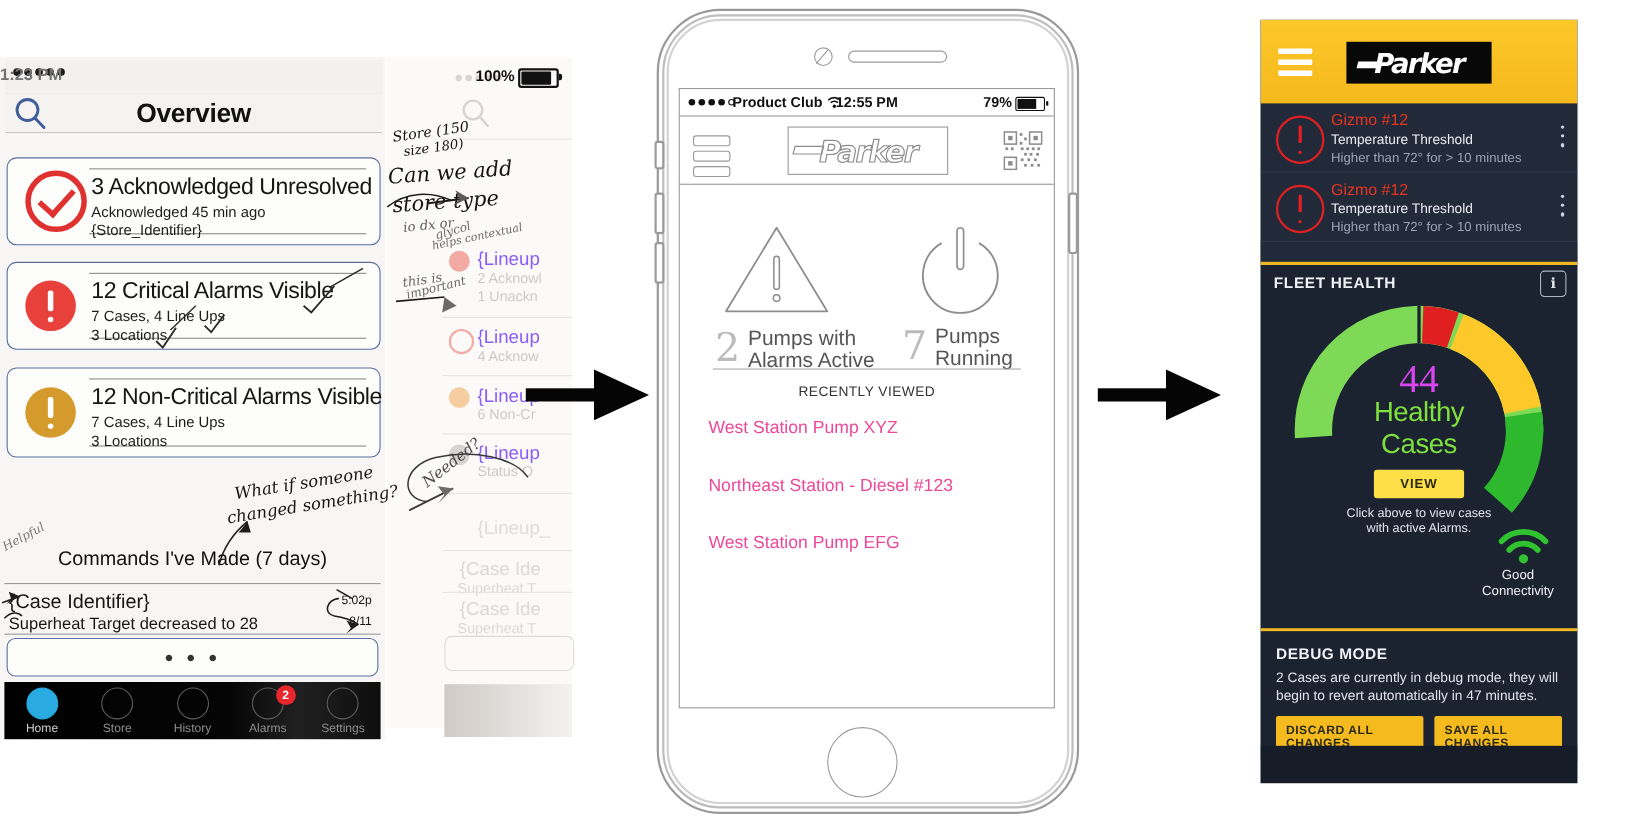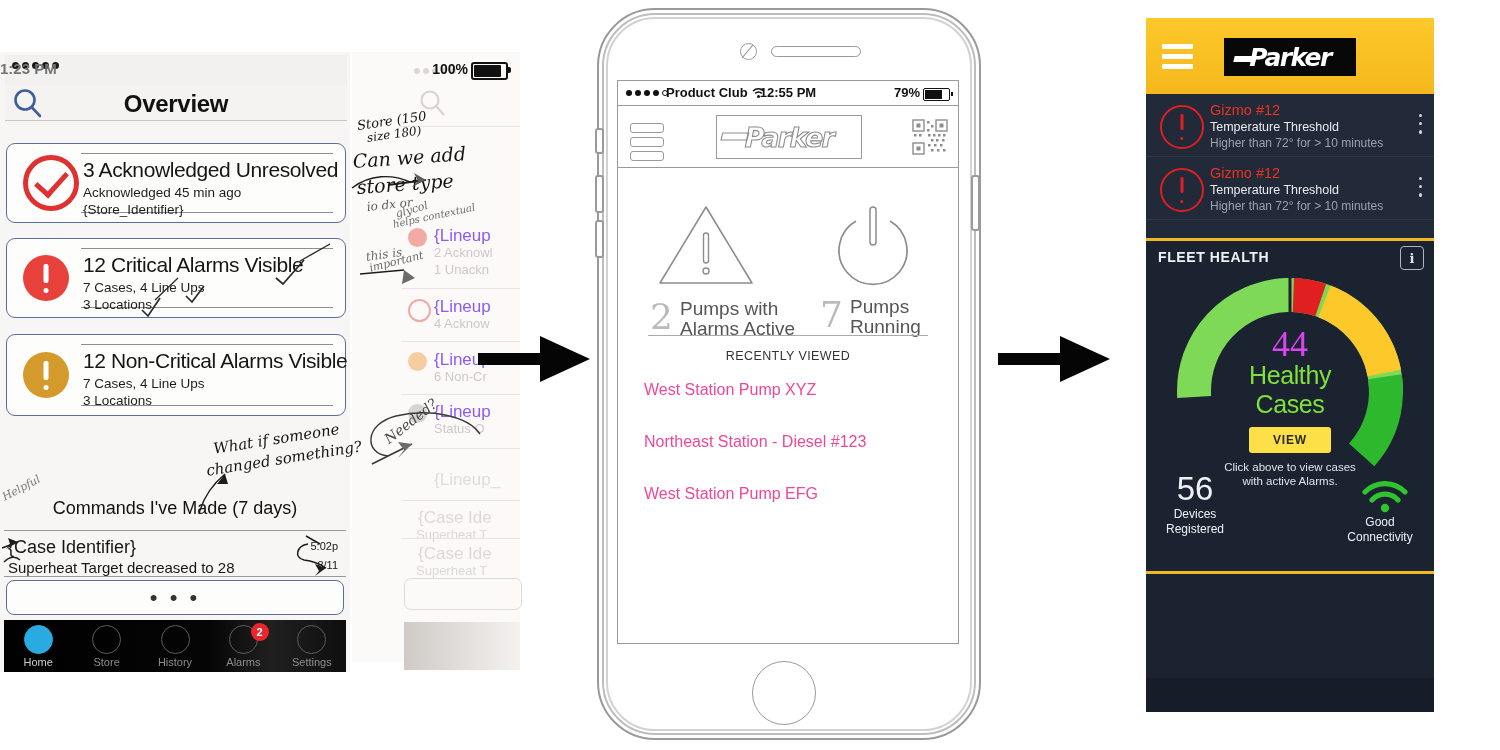--- a/index.html
+++ b/index.html
@@ -558,39 +558,40 @@
       <div class="ap-center">
         <div class="ap-num">44</div>
         <div class="ap-hc">Healthy Cases</div>
         <div class="ap-view">VIEW</div>
         <div class="ap-hint">
           <span>Click above to view cases</span><br>
           <span>with active Alarms.</span>
         </div>
       </div>
 
-      <div class="ap-stat" style="left:10px;top:232px;width:78px;">
-        <div class="n">56</div>
-        <div class="t">
-          <span>Devices</span><br>
-          <span>Registered</span>
-        </div>
-      </div>
 
       <svg class="ap-wifi" viewBox="0 0 46 32">
         <path d="M3 11 A28 28 0 0 1 43 11" fill="none" stroke="#2fc32f" stroke-width="5.2" stroke-linecap="round"></path>
         <path d="M10 19 A17.5 17.5 0 0 1 36 19" fill="none" stroke="#2fc32f" stroke-width="5.2" stroke-linecap="round"></path>
         <circle cx="23" cy="27" r="4.2" fill="#2fc32f"></circle>
       </svg>
       <div class="ap-stat" style="right:6px;top:272px;width:96px;">
         <div class="t">
           <span>Good</span><br>
           <span>Connectivity</span>
         </div>
       </div>
     </div>
 
     <div class="ap-rule"></div>
 
+    <div class="ap-debug">
+      <div class="ap-dtitle">DEBUG MODE</div>
+      <div class="ap-dtext">2 Cases are currently in debug mode, they will begin to revert automatically in 47 minutes.</div>
+      <div class="ap-dbtns">
+        <div class="ap-dbtn">DISCARD ALL CHANGES</div>
+        <div class="ap-dbtn">SAVE ALL CHANGES</div>
+      </div>
+    </div>
     <div class="ap-foot"></div>
   </div>
 
 </div>
 
 </body></html>

